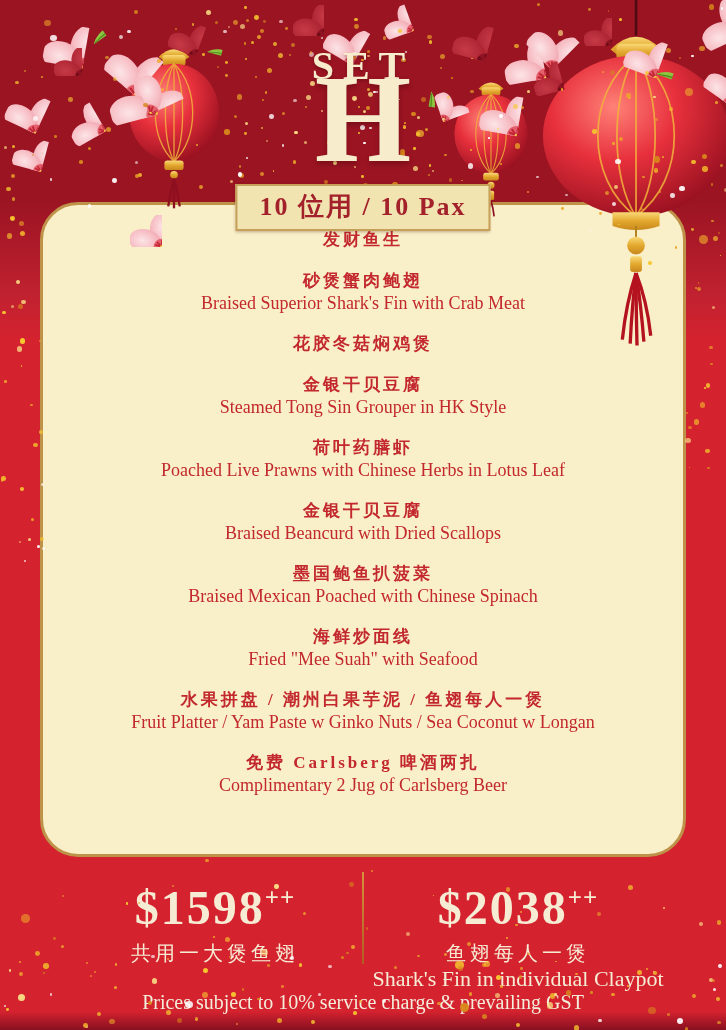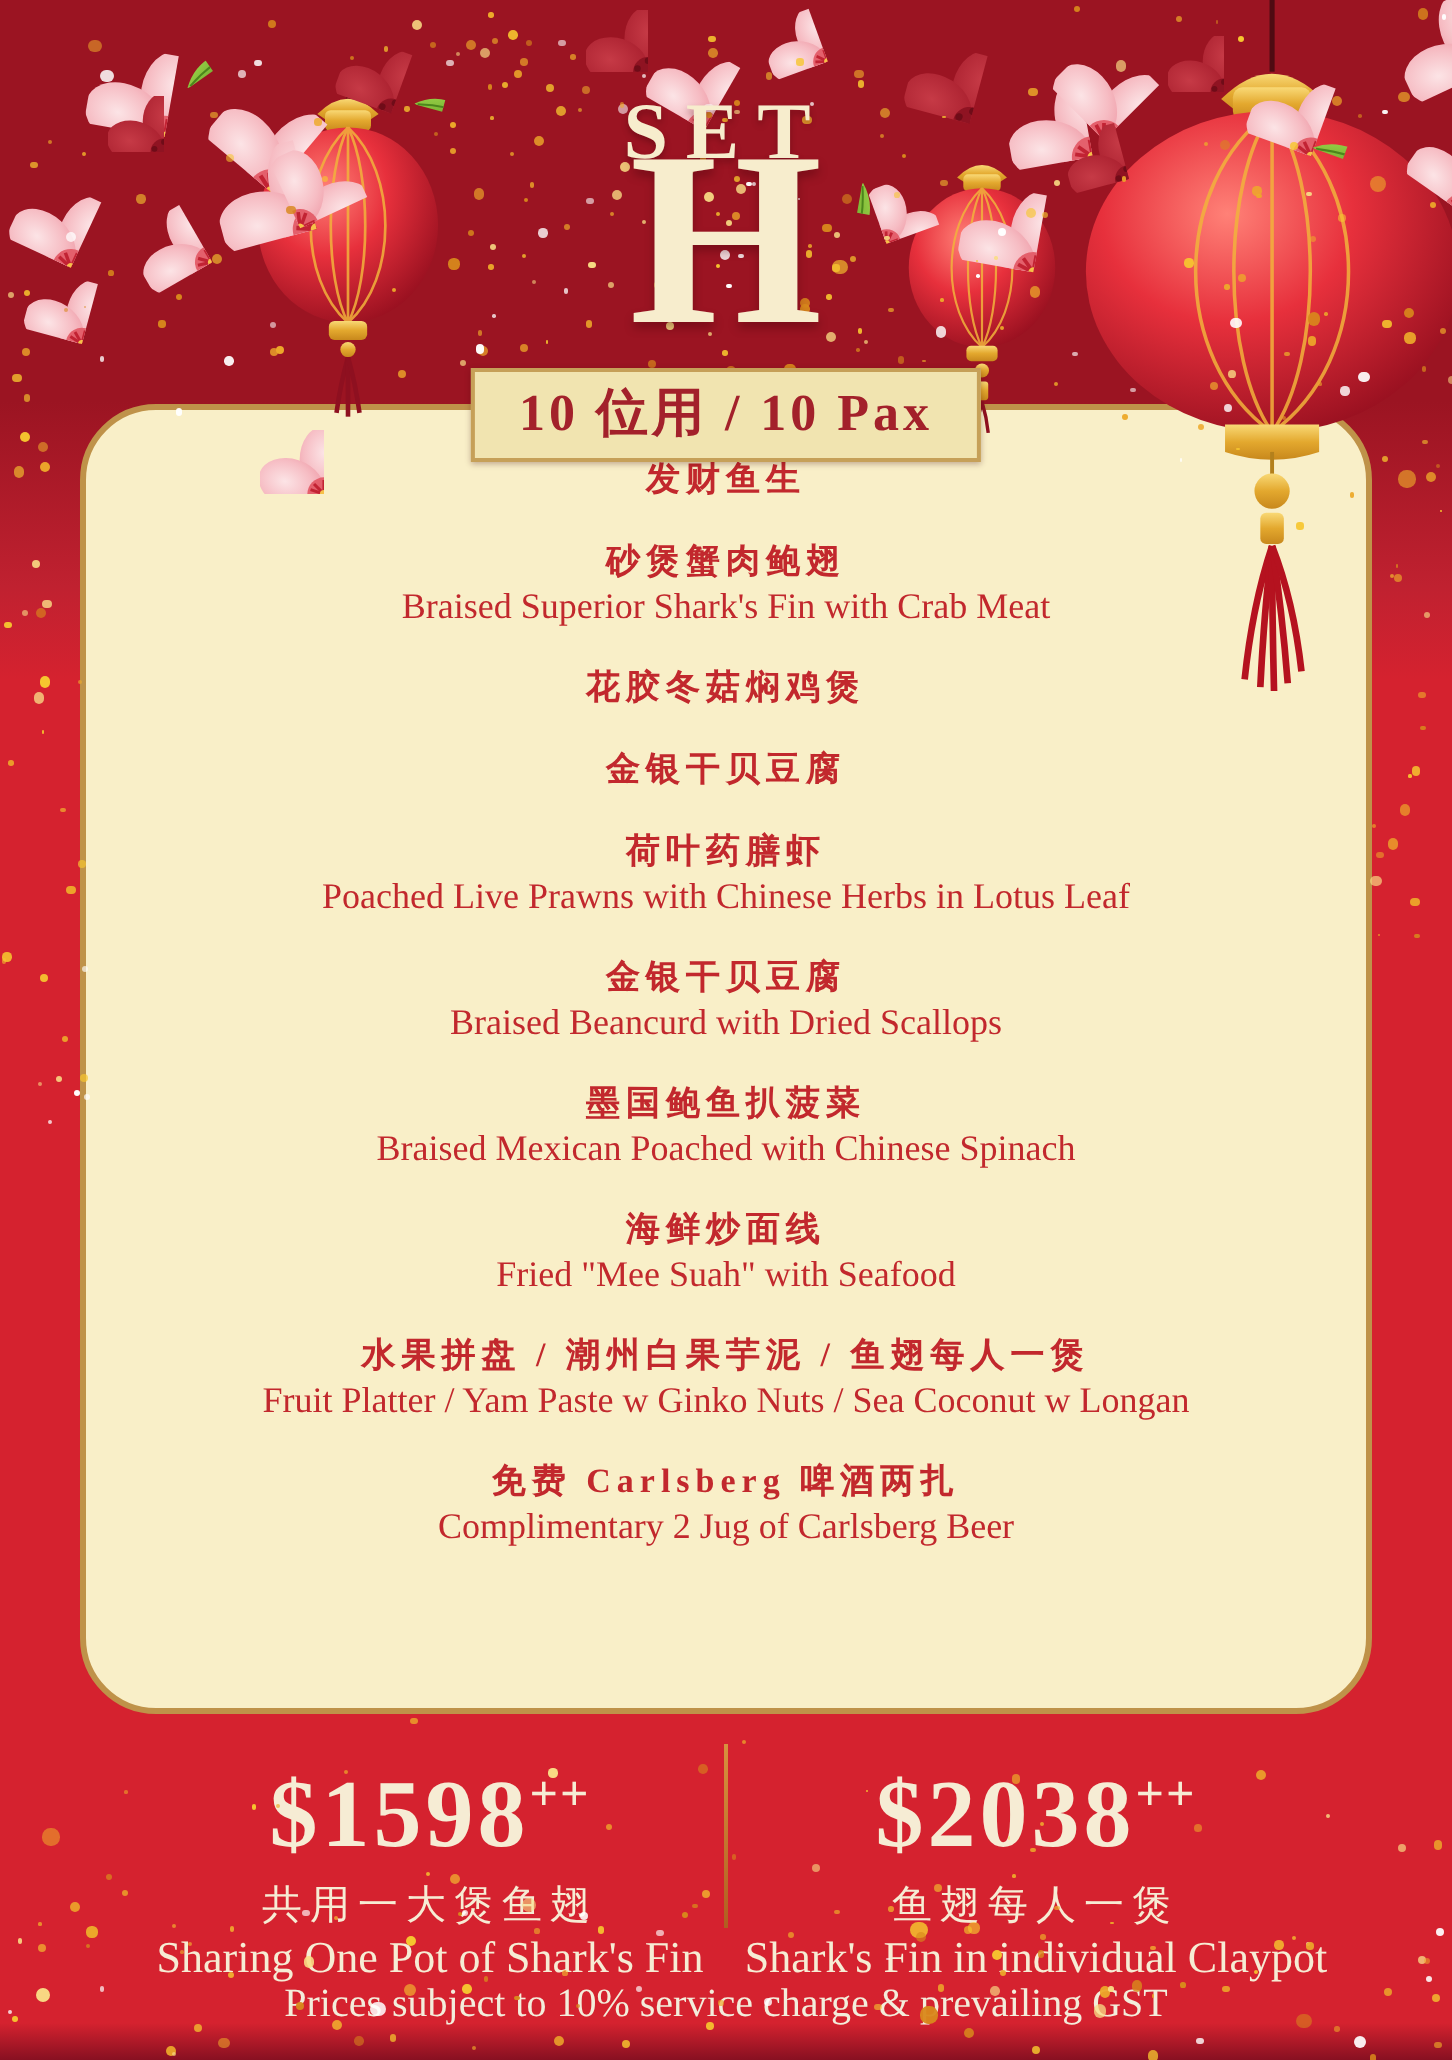--- a/index.html
+++ b/index.html
@@ -157,20 +157,21 @@
         </div>
         <div class="menu-item">
           <div class="zh">砂煲蟹肉鲍翅</div>
           <div class="en">Braised Superior Shark's Fin with Crab Meat</div>
         </div>
         <div class="menu-item">
           <div class="zh">花胶冬菇焖鸡煲</div>
         </div>
         <div class="menu-item">
           <div class="zh">金银干贝豆腐</div>
+          <div class="en">Steamed Tong Sin Grouper in HK Style</div>
         </div>
         <div class="menu-item">
           <div class="zh">荷叶药膳虾</div>
           <div class="en">Poached Live Prawns with Chinese Herbs in Lotus Leaf</div>
         </div>
         <div class="menu-item">
           <div class="zh">金银干贝豆腐</div>
           <div class="en">Braised Beancurd with Dried Scallops</div>
         </div>
         <div class="menu-item">
@@ -188,21 +189,20 @@
         <div class="menu-item">
           <div class="zh">免费 Carlsberg 啤酒两扎</div>
           <div class="en">Complimentary 2 Jug of Carlsberg Beer</div>
         </div>
       </div>
   </div>
 
   <div class="price-col left">
     <div class="price-value"><span>$1598</span><sup>++</sup></div>
     <div class="price-zh">共用一大煲鱼翅</div>
-    <div class="price-en">Sharing One Pot of Shark's Fin</div>
   </div>
   <div class="price-divider"></div>
   <div class="price-col right">
     <div class="price-value"><span>$2038</span><sup>++</sup></div>
     <div class="price-zh">鱼翅每人一煲</div>
     <div class="price-en">Shark's Fin in individual Claypot</div>
   </div>
 
   <div class="footer-note">Prices subject to 10% service charge &amp; prevailing GST</div>
 

